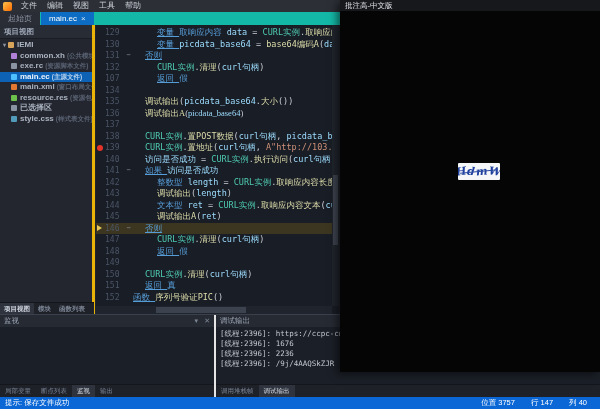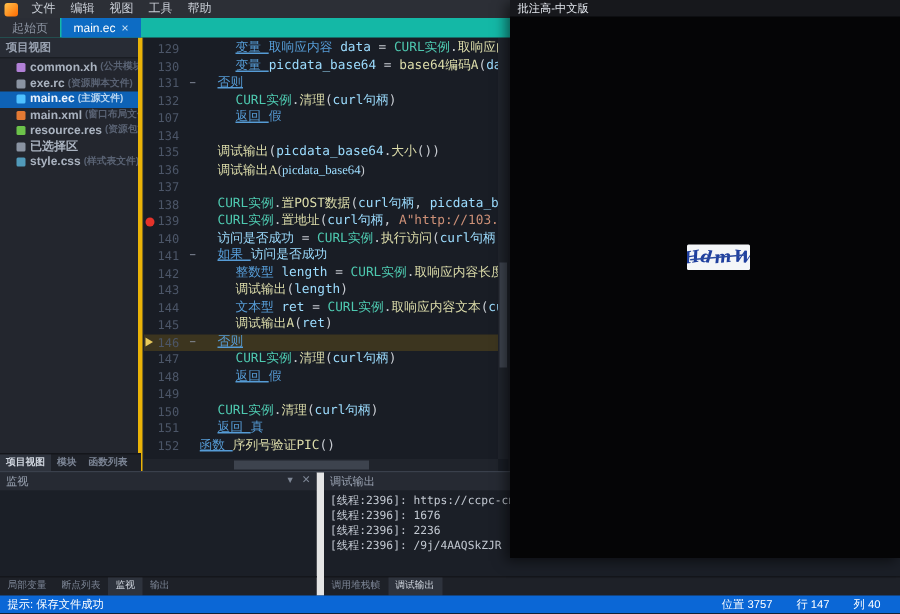--- a/index.html
+++ b/index.html
@@ -44,21 +44,21 @@
   .tx{overflow:hidden;}
   .tk-kw{color:#569cd6;text-decoration:underline;} .tk-ty{color:#569cd6;} .tk-cls{color:#4ec9b0;} .tk-fn{color:#dcdcaa;}
   .tk-str{color:#ce9178;} .tk-var{color:#9cdcfe;} .tk-pl{color:#c8ccd2;} .tk-lit{color:#569cd6;}
   .vscroll{position:absolute;right:0;top:0;width:7px;bottom:8px;background:#20242c;}
   .vthumb{position:absolute;left:1px;right:1px;top:150px;height:70px;background:#3d434e;}
   .hscroll{position:absolute;left:0;bottom:0;right:7px;height:8px;background:#20242c;}
   .hthumb{position:absolute;top:1px;bottom:1px;left:60px;width:90px;background:#3d434e;}
   
   .bottom{position:absolute;left:0;top:314px;width:600px;height:83px;border-top:1px solid #3a404c;box-sizing:border-box;display:flex;background:#20242c;}
   .panel{position:relative;}
-  .watch{width:216px;border-right:5px solid #e5e5e5;box-sizing:border-box;}
+  .watch{width:216px;border-right:2px solid #e5e5e5;box-sizing:border-box;}
   .debug{flex:1;}
   .p-head{height:12px;line-height:12px;font-size:7.5px;color:#9aa3b2;padding:0 4px;background:#262a33;display:flex;align-items:center;}
   .p-head .t{flex:1;}
   .p-ico{margin-left:6px;color:#7e8796;font-size:7px;}
   .p-body{position:absolute;top:12px;bottom:12px;left:0;right:0;background:#1b1f27;
           font-family:"DejaVu Sans Mono","DejaVu Sans",monospace;font-size:7.5px;color:#c3c9d2;padding:2px 4px;line-height:10px;overflow:hidden;}
   .p-tabs{position:absolute;bottom:0;left:0;right:0;height:12px;background:#1e2128;display:flex;font-size:6.5px;color:#7b8494;border-top:1px solid #14161b;}
   .p-tabs span{padding:0 5px;line-height:12px;}
   .p-tabs .on{background:#2e333d;color:#d3d9e2;}
   
@@ -97,20 +97,25 @@
       <span class="tclose">×</span>
     </div>
   </div>
 
   <div class="main">
     <aside class="sidebar">
       <div class="sb-head">
         <span>项目视图</span>
       </div>
       <div class="tree" id="tree">
+          <div class="titem">
+            <span class="tw">▾</span>
+            <span class="ticon" style="background:#d8a35a"></span>
+            <span>IEMI</span>
+          </div>
           <div class="titem child">
             <span class="ticon" style="background:#b180d7"></span>
             <span class="nm">common.xh</span>
             <span class="note">(公共模块文件)</span>
           </div>
           <div class="titem child">
             <span class="ticon" style="background:#8a93a2"></span>
             <span class="nm">exe.rc</span>
             <span class="note">(资源脚本文件)</span>
           </div>

